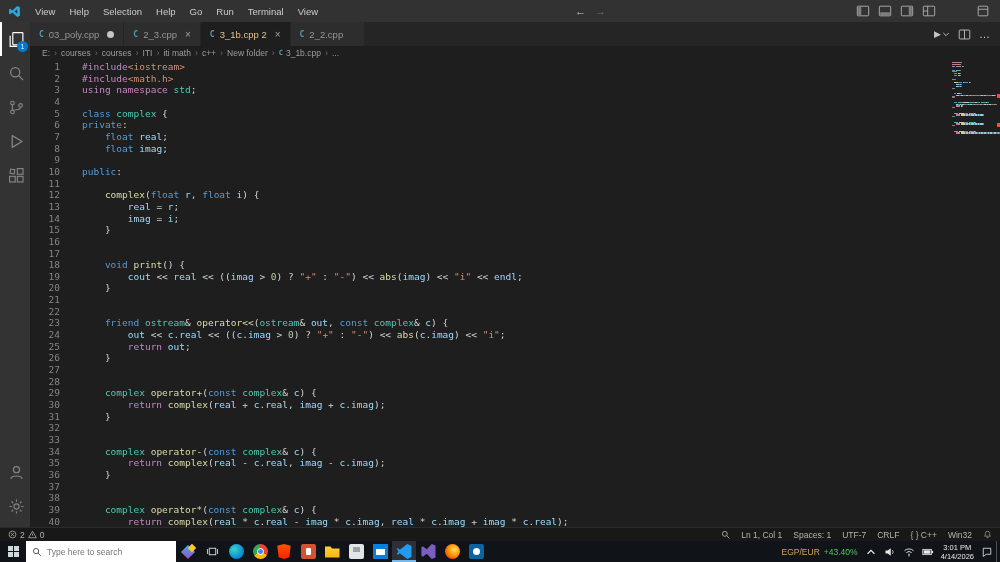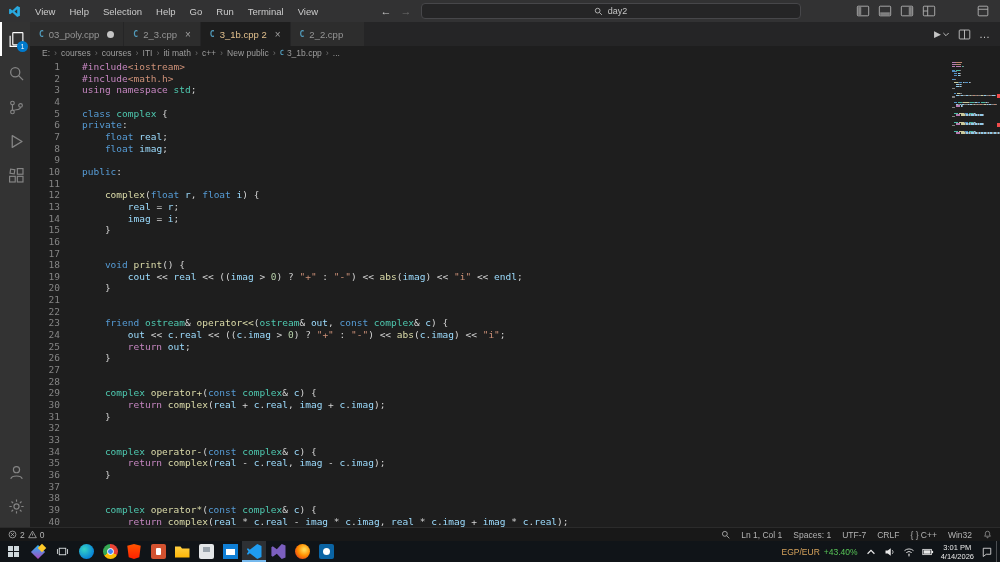--- a/index.html
+++ b/index.html
@@ -132,27 +132,20 @@
         <div class="menu-item">Selection</div>
         <div class="menu-item">Help</div>
         <div class="menu-item">Go</div>
         <div class="menu-item">Run</div>
         <div class="menu-item">Terminal</div>
         <div class="menu-item">View</div>
       </div>
     <div class="title-center">
       <span class="nav-arrow">←</span>
       <span class="nav-arrow dim">→</span>
-      <div class="search-box">
-        <svg width="9" height="9" viewBox="0 0 16 16" fill="none" stroke="currentColor" stroke-width="1.5">
-          <circle cx="6.5" cy="6.5" r="4.2"></circle>
-            <path d="M9.8 9.8 14 14"></path>
-        </svg>
-        <span>day2</span>
-      </div>
     </div>
     <div class="title-right">
       <svg class="tr-ic" viewBox="0 0 16 16" fill="none" stroke="currentColor">
         <rect x="1.5" y="2.5" width="13" height="11" rx="1"></rect>
           <rect x="2.5" y="3.5" width="3.5" height="9" fill="currentColor" stroke="none" opacity=".6"></rect>
       </svg>
       <svg class="tr-ic" viewBox="0 0 16 16" fill="none" stroke="currentColor">
         <rect x="1.5" y="2.5" width="13" height="11" rx="1"></rect>
           <rect x="2.5" y="9.5" width="11" height="3" fill="currentColor" stroke="none" opacity=".6"></rect>
       </svg>
@@ -280,21 +273,21 @@
           <span class="crumb-sep">›</span>
           <span class="crumb">
             <span>iti math</span>
           </span>
           <span class="crumb-sep">›</span>
           <span class="crumb">
             <span>c++</span>
           </span>
           <span class="crumb-sep">›</span>
           <span class="crumb">
-            <span>New public</span>
+            <span>New folder</span>
           </span>
           <span class="crumb-sep">›</span>
           <span class="crumb">
             <span class="crumb-file-ic">C</span>
             <span>3_1b.cpp</span>
           </span>
           <span class="crumb-sep">›</span>
           <span class="crumb">
             <span>...</span>
           </span>
@@ -635,20 +628,27 @@
 
   <div class="taskbar">
     <div class="start-button">
       <div class="win-logo">
           <div></div>
           <div></div>
           <div></div>
           <div></div>
         </div>
     </div>
+    <div class="tb-search">
+      <svg viewBox="0 0 16 16" fill="none" stroke="currentColor" stroke-width="1.6">
+        <circle cx="6.5" cy="6.5" r="4.2"></circle>
+          <path d="M9.8 9.8 14 14"></path>
+      </svg>
+      <input placeholder="Type here to search" style="">
+    </div>
     <div class="tb-btn">
       <div class="weather-ic"></div>
     </div>
     <div class="tb-btn">
       <svg class="taskview-ic" viewBox="0 0 16 16" fill="none" stroke="currentColor" stroke-width="1.1">
         <rect x="4" y="4" width="8" height="8"></rect>
           <path d="M1.8 5v6M14.2 5v6"></path>
       </svg>
     </div>
     <div class="tb-apps">

